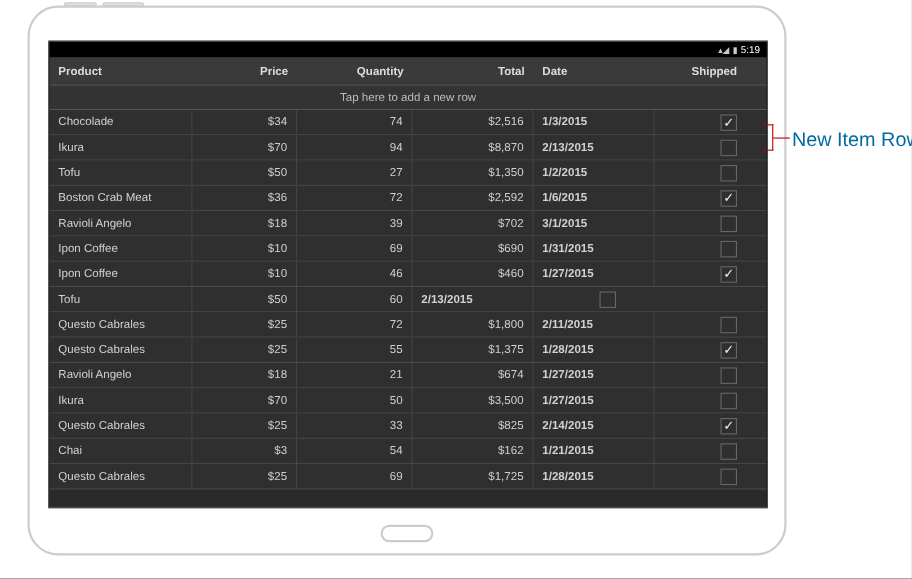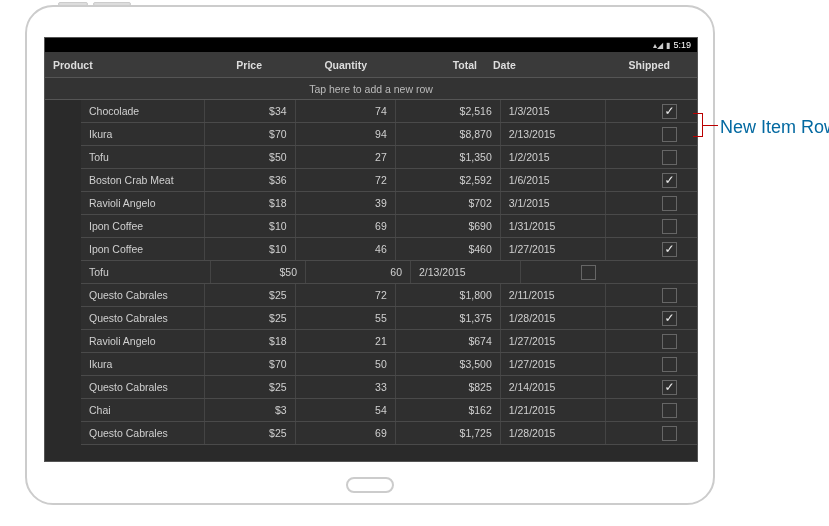--- a/index.html
+++ b/index.html
@@ -56,21 +56,21 @@
   border-bottom: 1px solid #555;
   height: 26px;
   align-items: center;
 }
 
 .col { padding: 0 8px; font-size: 11px; color: #e0e0e0; }
 .col-product { width: 130px; text-align: left; }
 .col-price { width: 95px; text-align: right; }
 .col-quantity { width: 105px; text-align: right; }
 .col-total { width: 110px; text-align: right; }
-.col-date { width: 110px; text-align: left; }
+.col-date { width: 110px; text-align: left; font-weight: bold; }
 .col-shipped { width: 95px; text-align: right; padding-right: 20px; }
 
 .grid-header .col { font-weight: bold; color: #ddd; font-size: 10.5px; }
 
 .new-row {
   background: #333;
   border-bottom: 1px solid #555;
   height: 22px;
   display: flex;
   justify-content: center;
@@ -82,21 +82,20 @@
 
 .grid-body { }
 
 .grid-row {
   display: flex;
   background: #2f2f2f;
   border-bottom: 1px solid #4a4a4a;
   height: 23px;
   align-items: center;
   cursor: pointer;
-  margin-left: 36px;
 }
 
 .grid-row .col { color: #d0d0d0; font-size: 10.5px; border-right: 1px solid #444; height: 100%; display: flex; align-items: center; }
 .grid-row .col-price, .grid-row .col-quantity, .grid-row .col-total { justify-content: flex-end; }
 .grid-row .col-shipped { justify-content: flex-end; border-right: none; }
 
 .checkbox {
   width: 15px;
   height: 15px;
   border: 1px solid #666;

